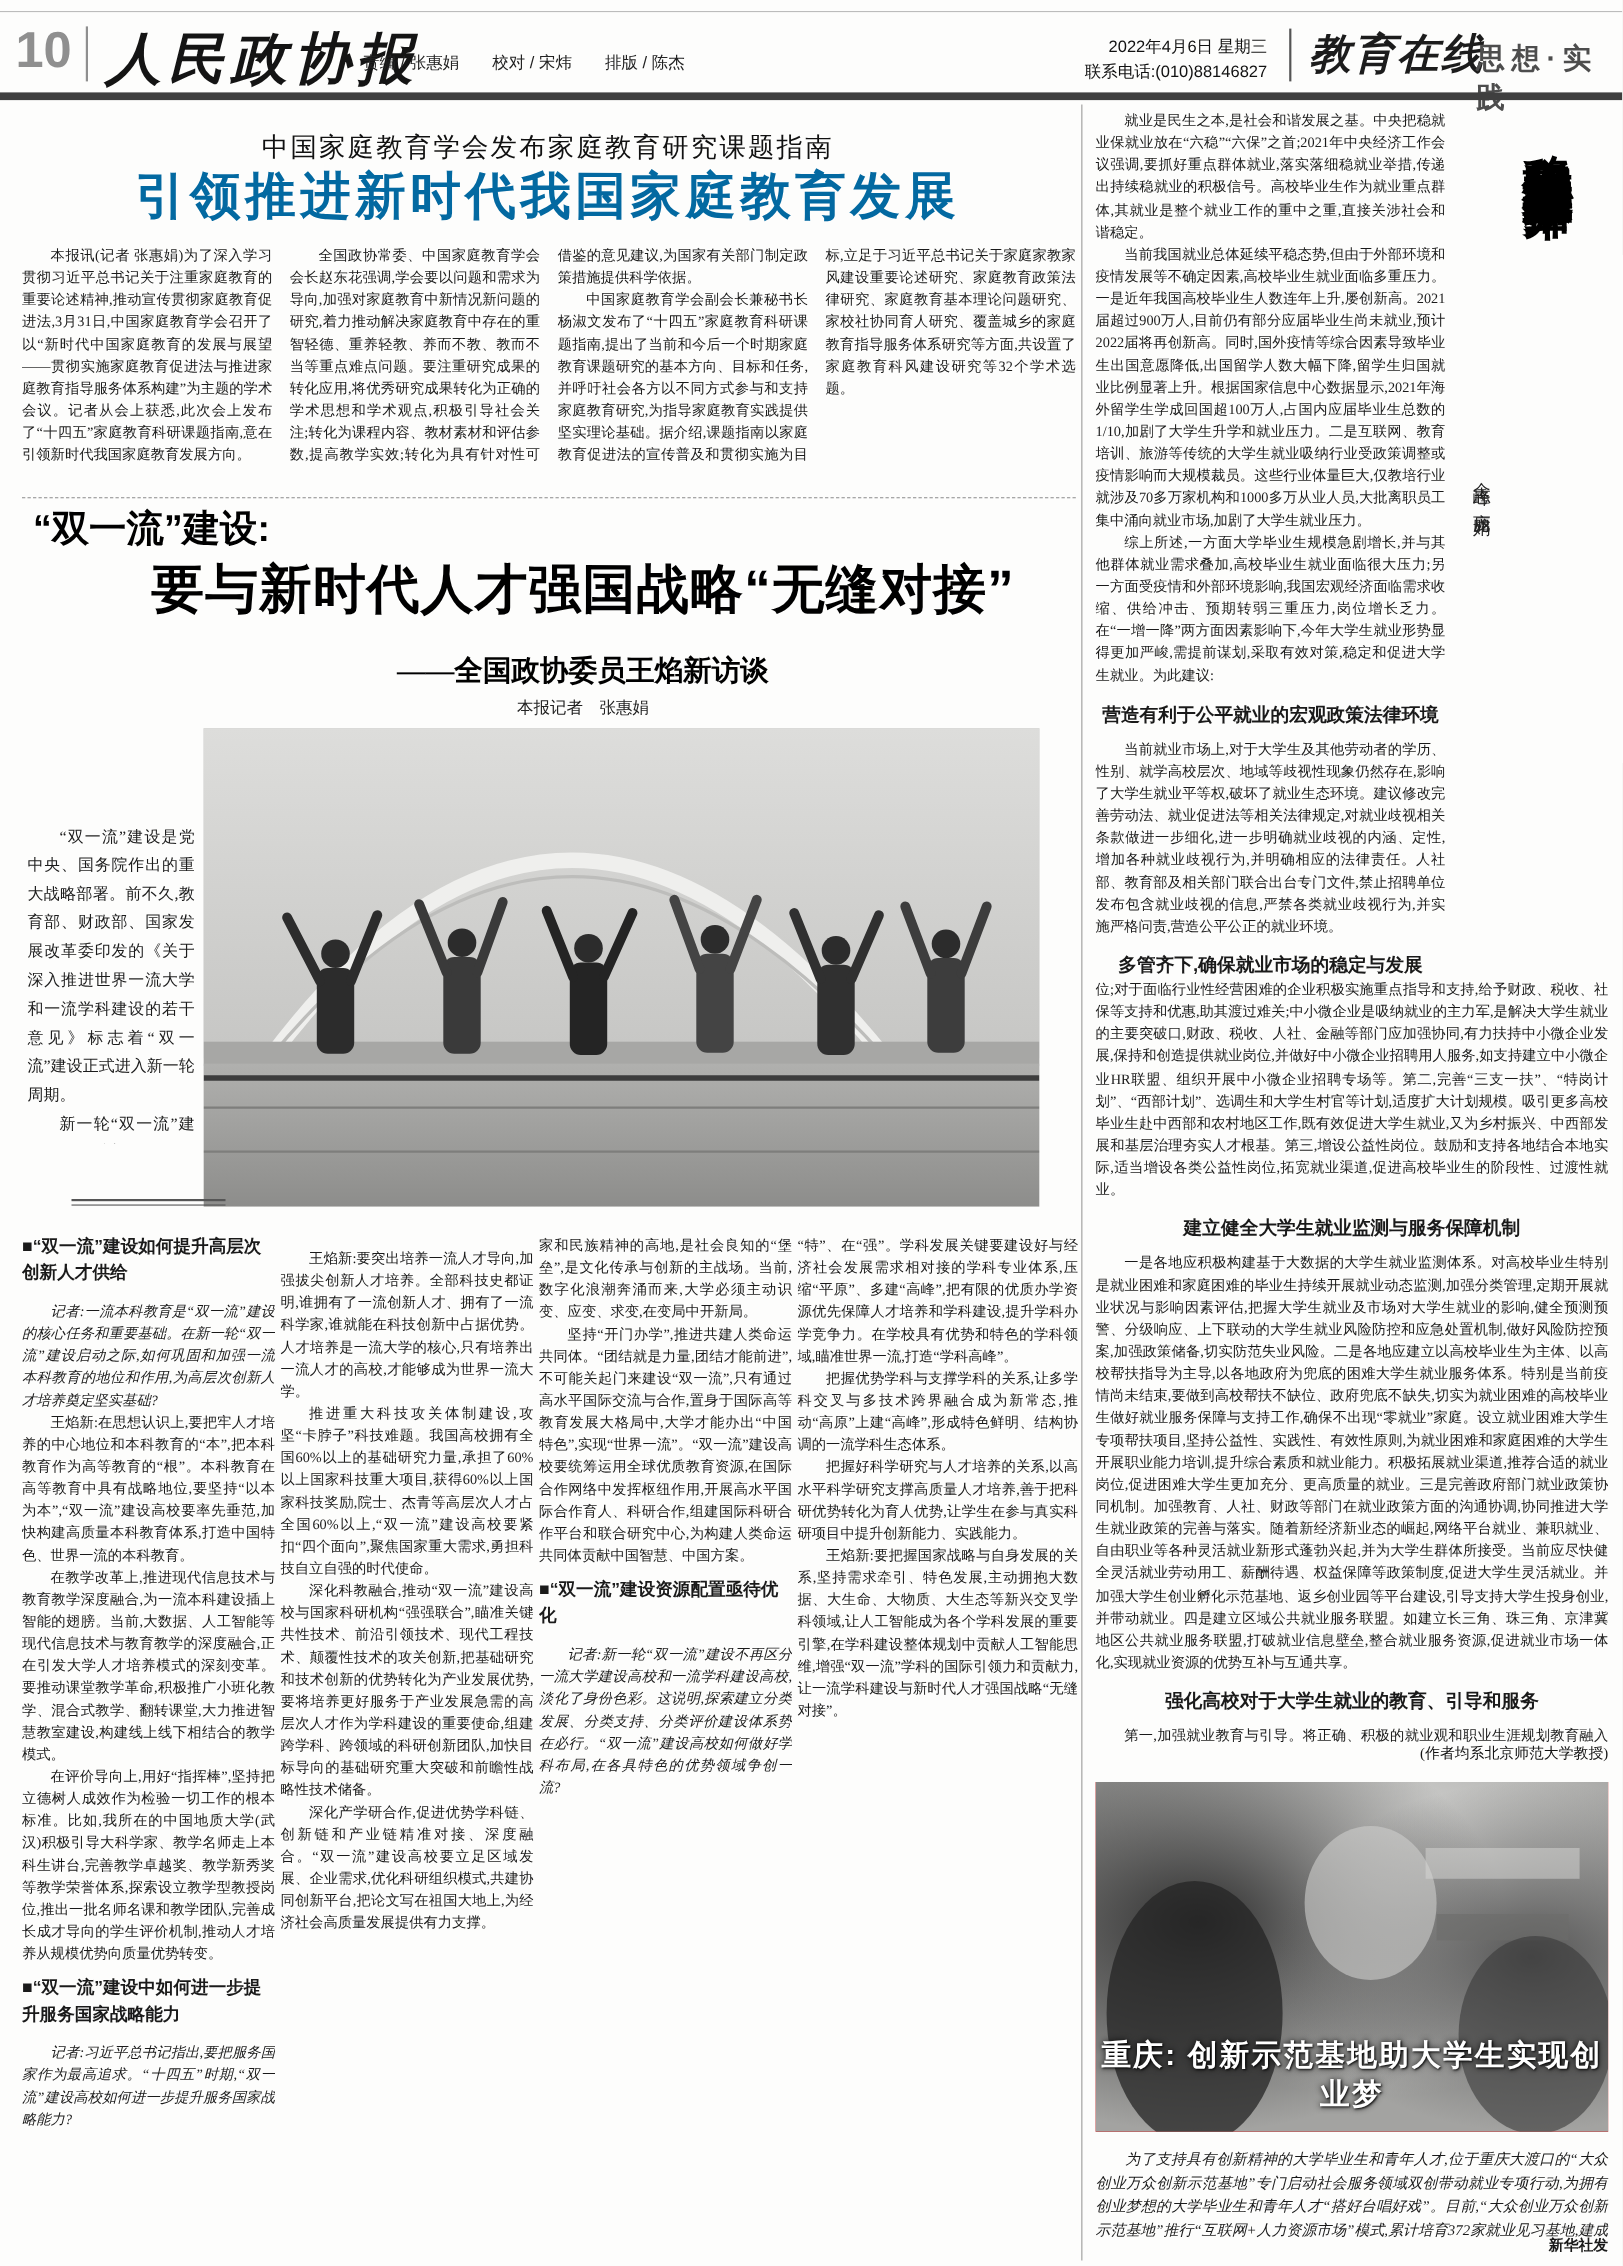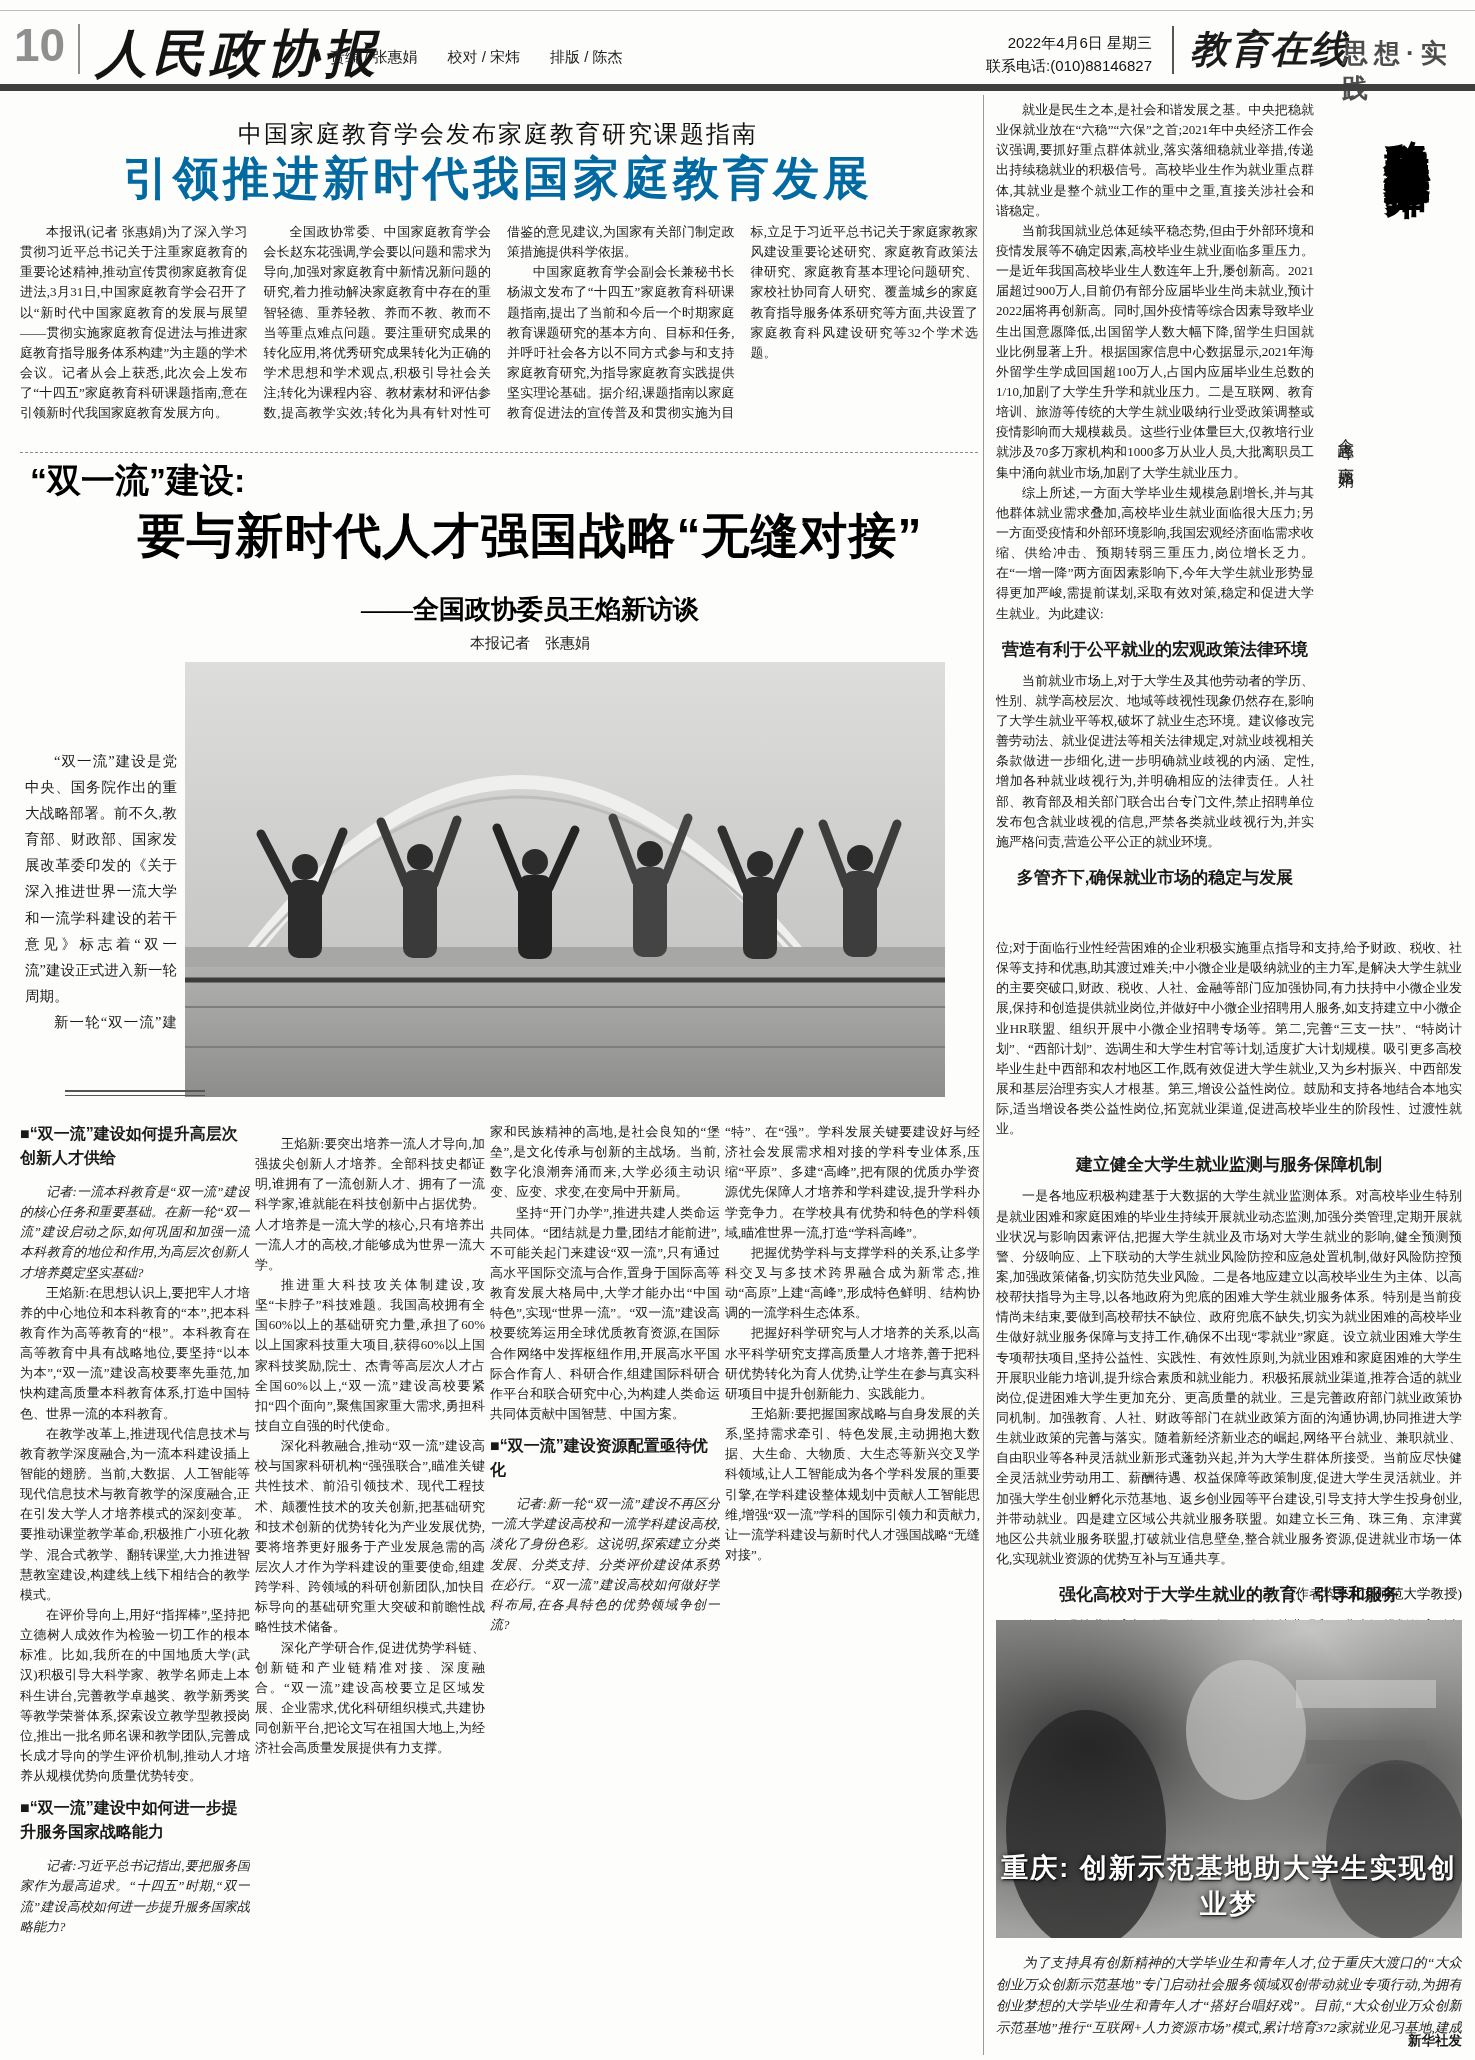--- a/index.html
+++ b/index.html
@@ -35,21 +35,21 @@
   .col1{left:20px;top:1090px;width:230px;height:965px;}
   .col2{left:255px;top:1122px;width:230px;height:933px;margin-top:12px;}
   .col3{left:490px;top:1122px;width:230px;height:933px;}
   .col4{left:725px;top:1122px;width:255px;height:933px;}
   .dblrule{width:140px;margin:0 auto 26px auto;border-top:2px solid #555;border-bottom:1px solid #555;height:3px;}
   .colhead{font-family:"Liberation Sans",sans-serif;font-size:16px;font-weight:bold;line-height:1.5;margin:10px 0 12px 0;text-indent:0;}
   .q{font-style:italic;}
   
   .vsep{left:983px;top:95px;width:1px;height:1960px;background:#9a9a9a;}
   .jobsA{left:996px;top:100px;width:318px;height:790px;overflow:hidden;}
-  .jobsB{left:996px;top:890px;width:466px;height:698px;overflow:hidden;margin-top:48px;}
+  .jobsB{left:996px;top:890px;width:466px;height:698px;overflow:hidden;}
   .jobs h3{font-family:"Liberation Sans",sans-serif;font-size:17px;font-weight:bold;text-align:center;margin:14px 0 10px 0;}
   .noindent{text-indent:0 !important;}
   .vtitle{left:1372px;top:104px;width:66px;height:775px;writing-mode:vertical-rl;text-orientation:upright;
           font-size:46px;font-weight:900;letter-spacing:2px;font-family:"Liberation Serif",serif;color:#000;}
   .vauthors{left:1330px;top:426px;width:26px;height:190px;writing-mode:vertical-rl;text-orientation:upright;
           font-size:16px;color:#222;letter-spacing:3px;}
   .authnote{left:996px;top:1585px;width:466px;text-align:right;font-size:13.5px;color:#111;}
   
   .photo2{left:996px;top:1620px;width:466px;height:318px;background:#b91c1c;overflow:hidden;}
   .photo2title{position:absolute;left:0;bottom:16px;width:100%;text-align:center;color:#fff;

